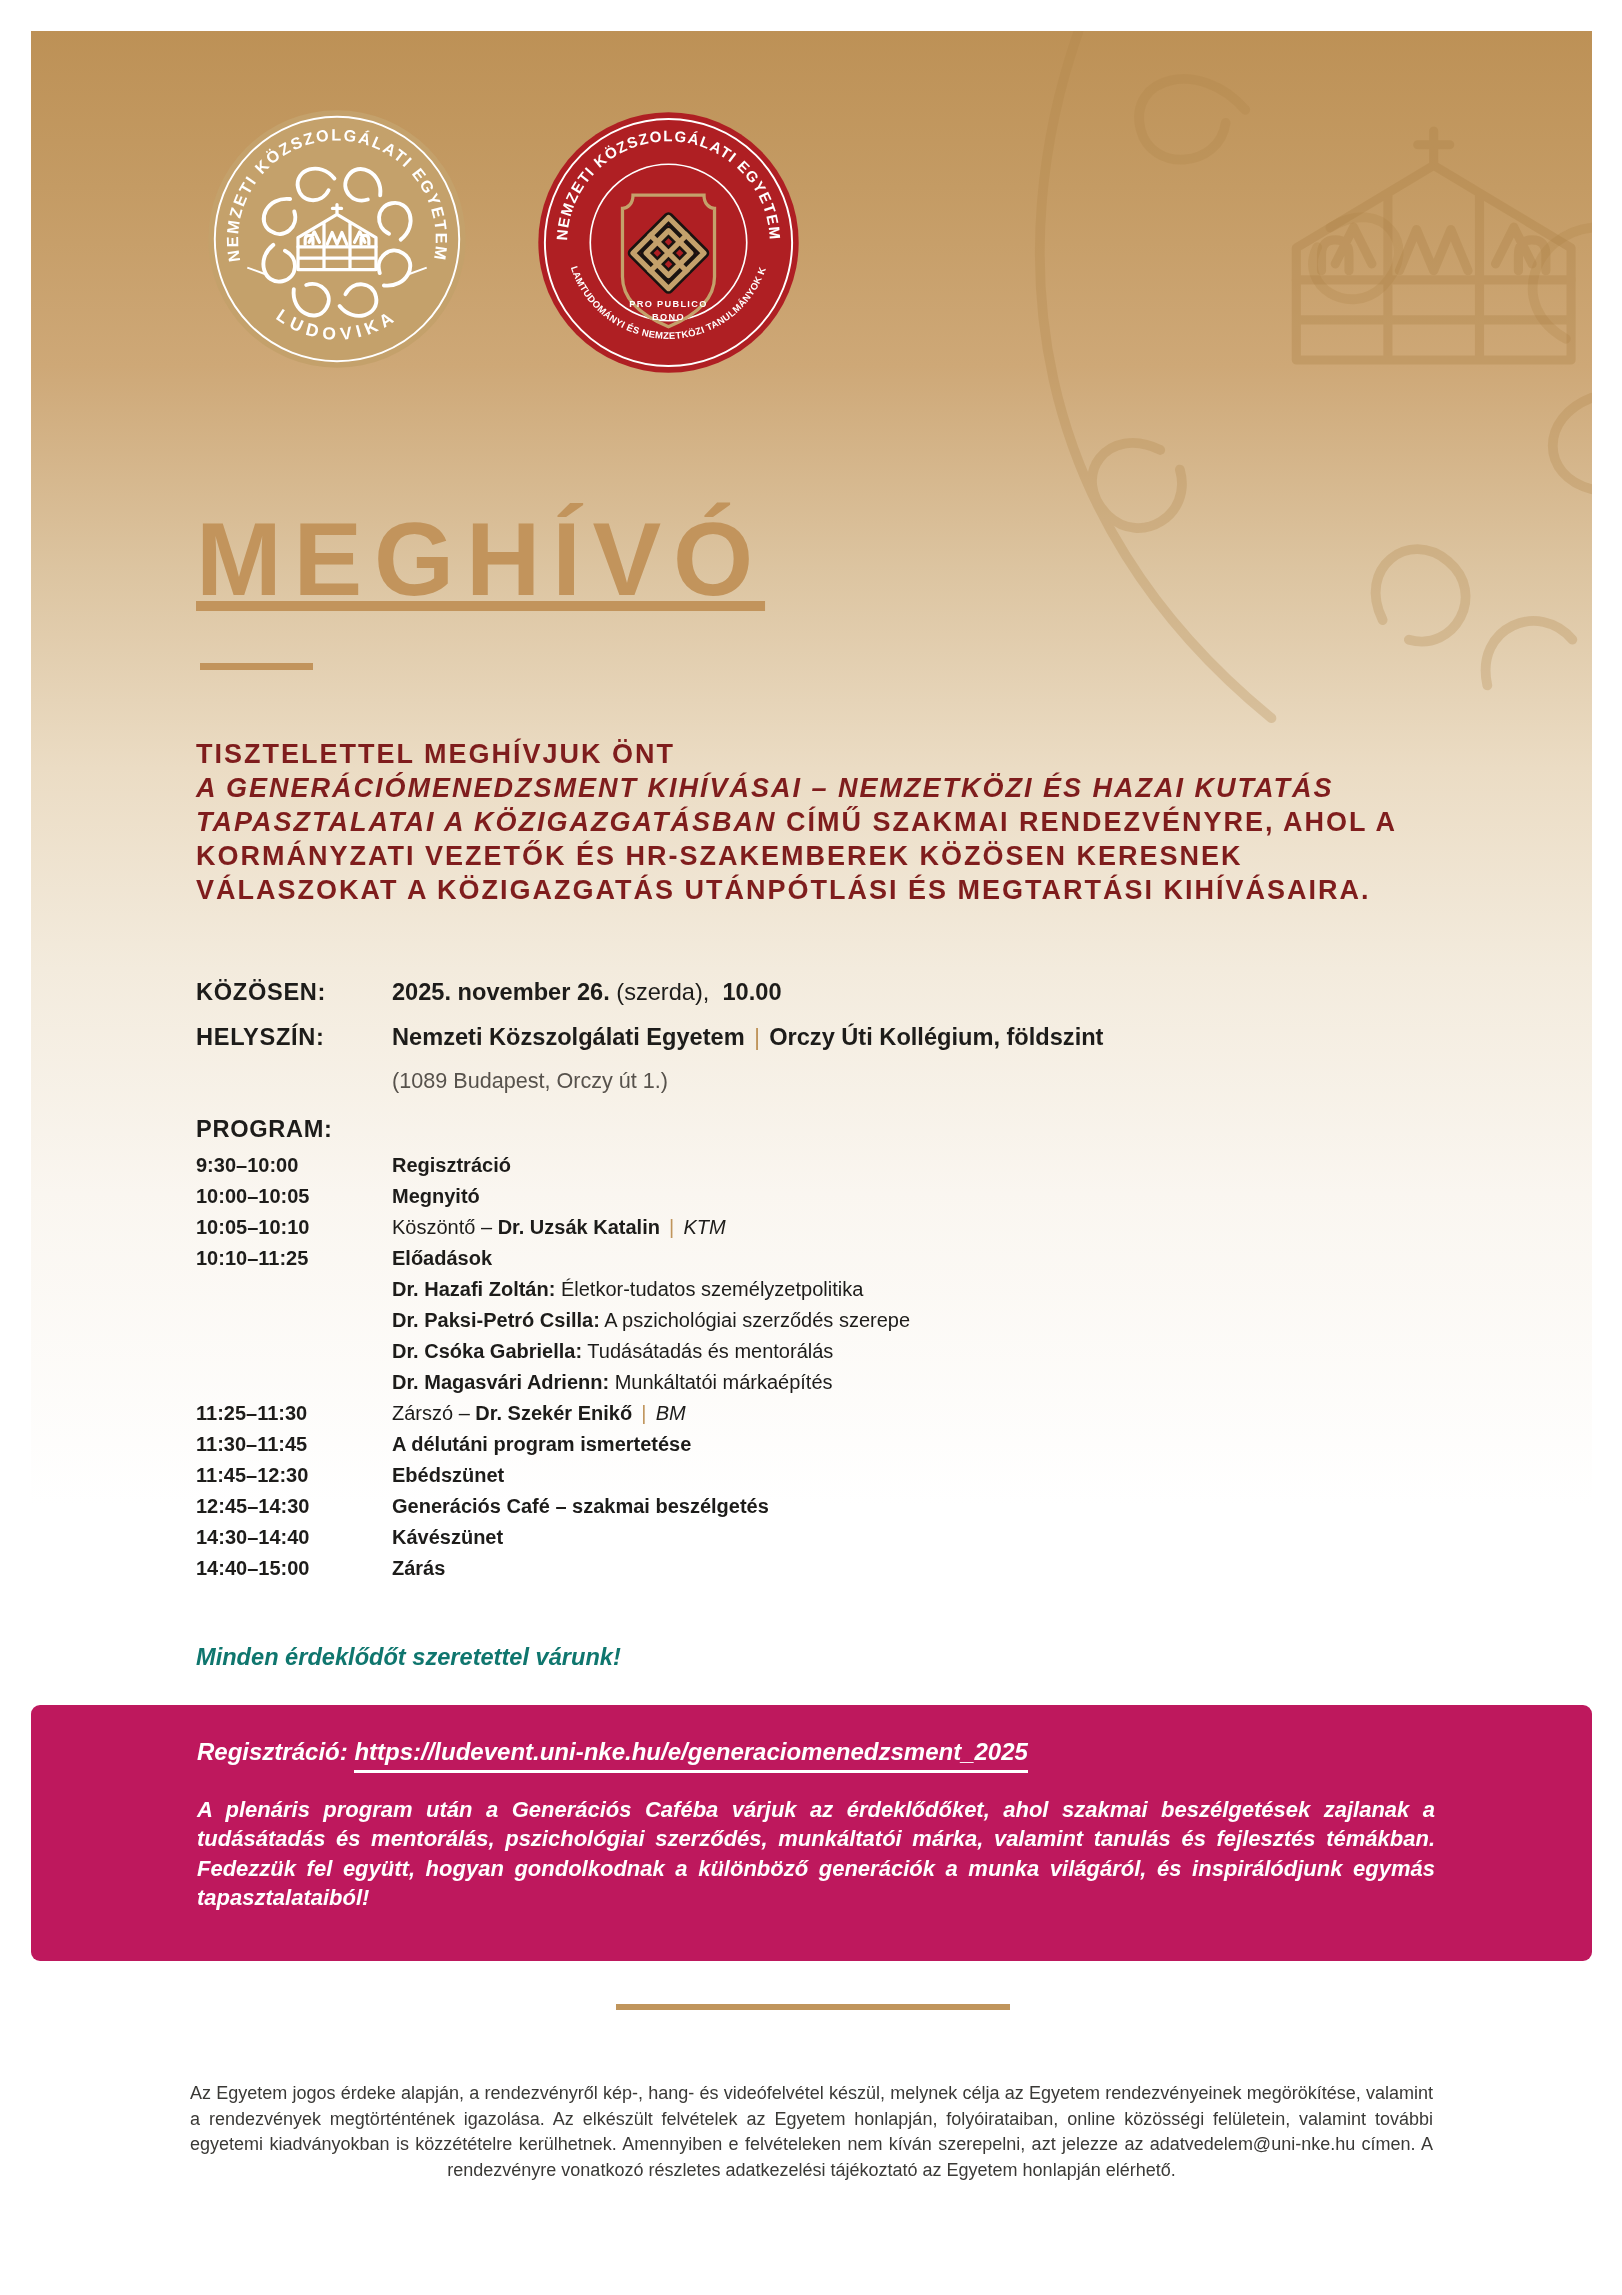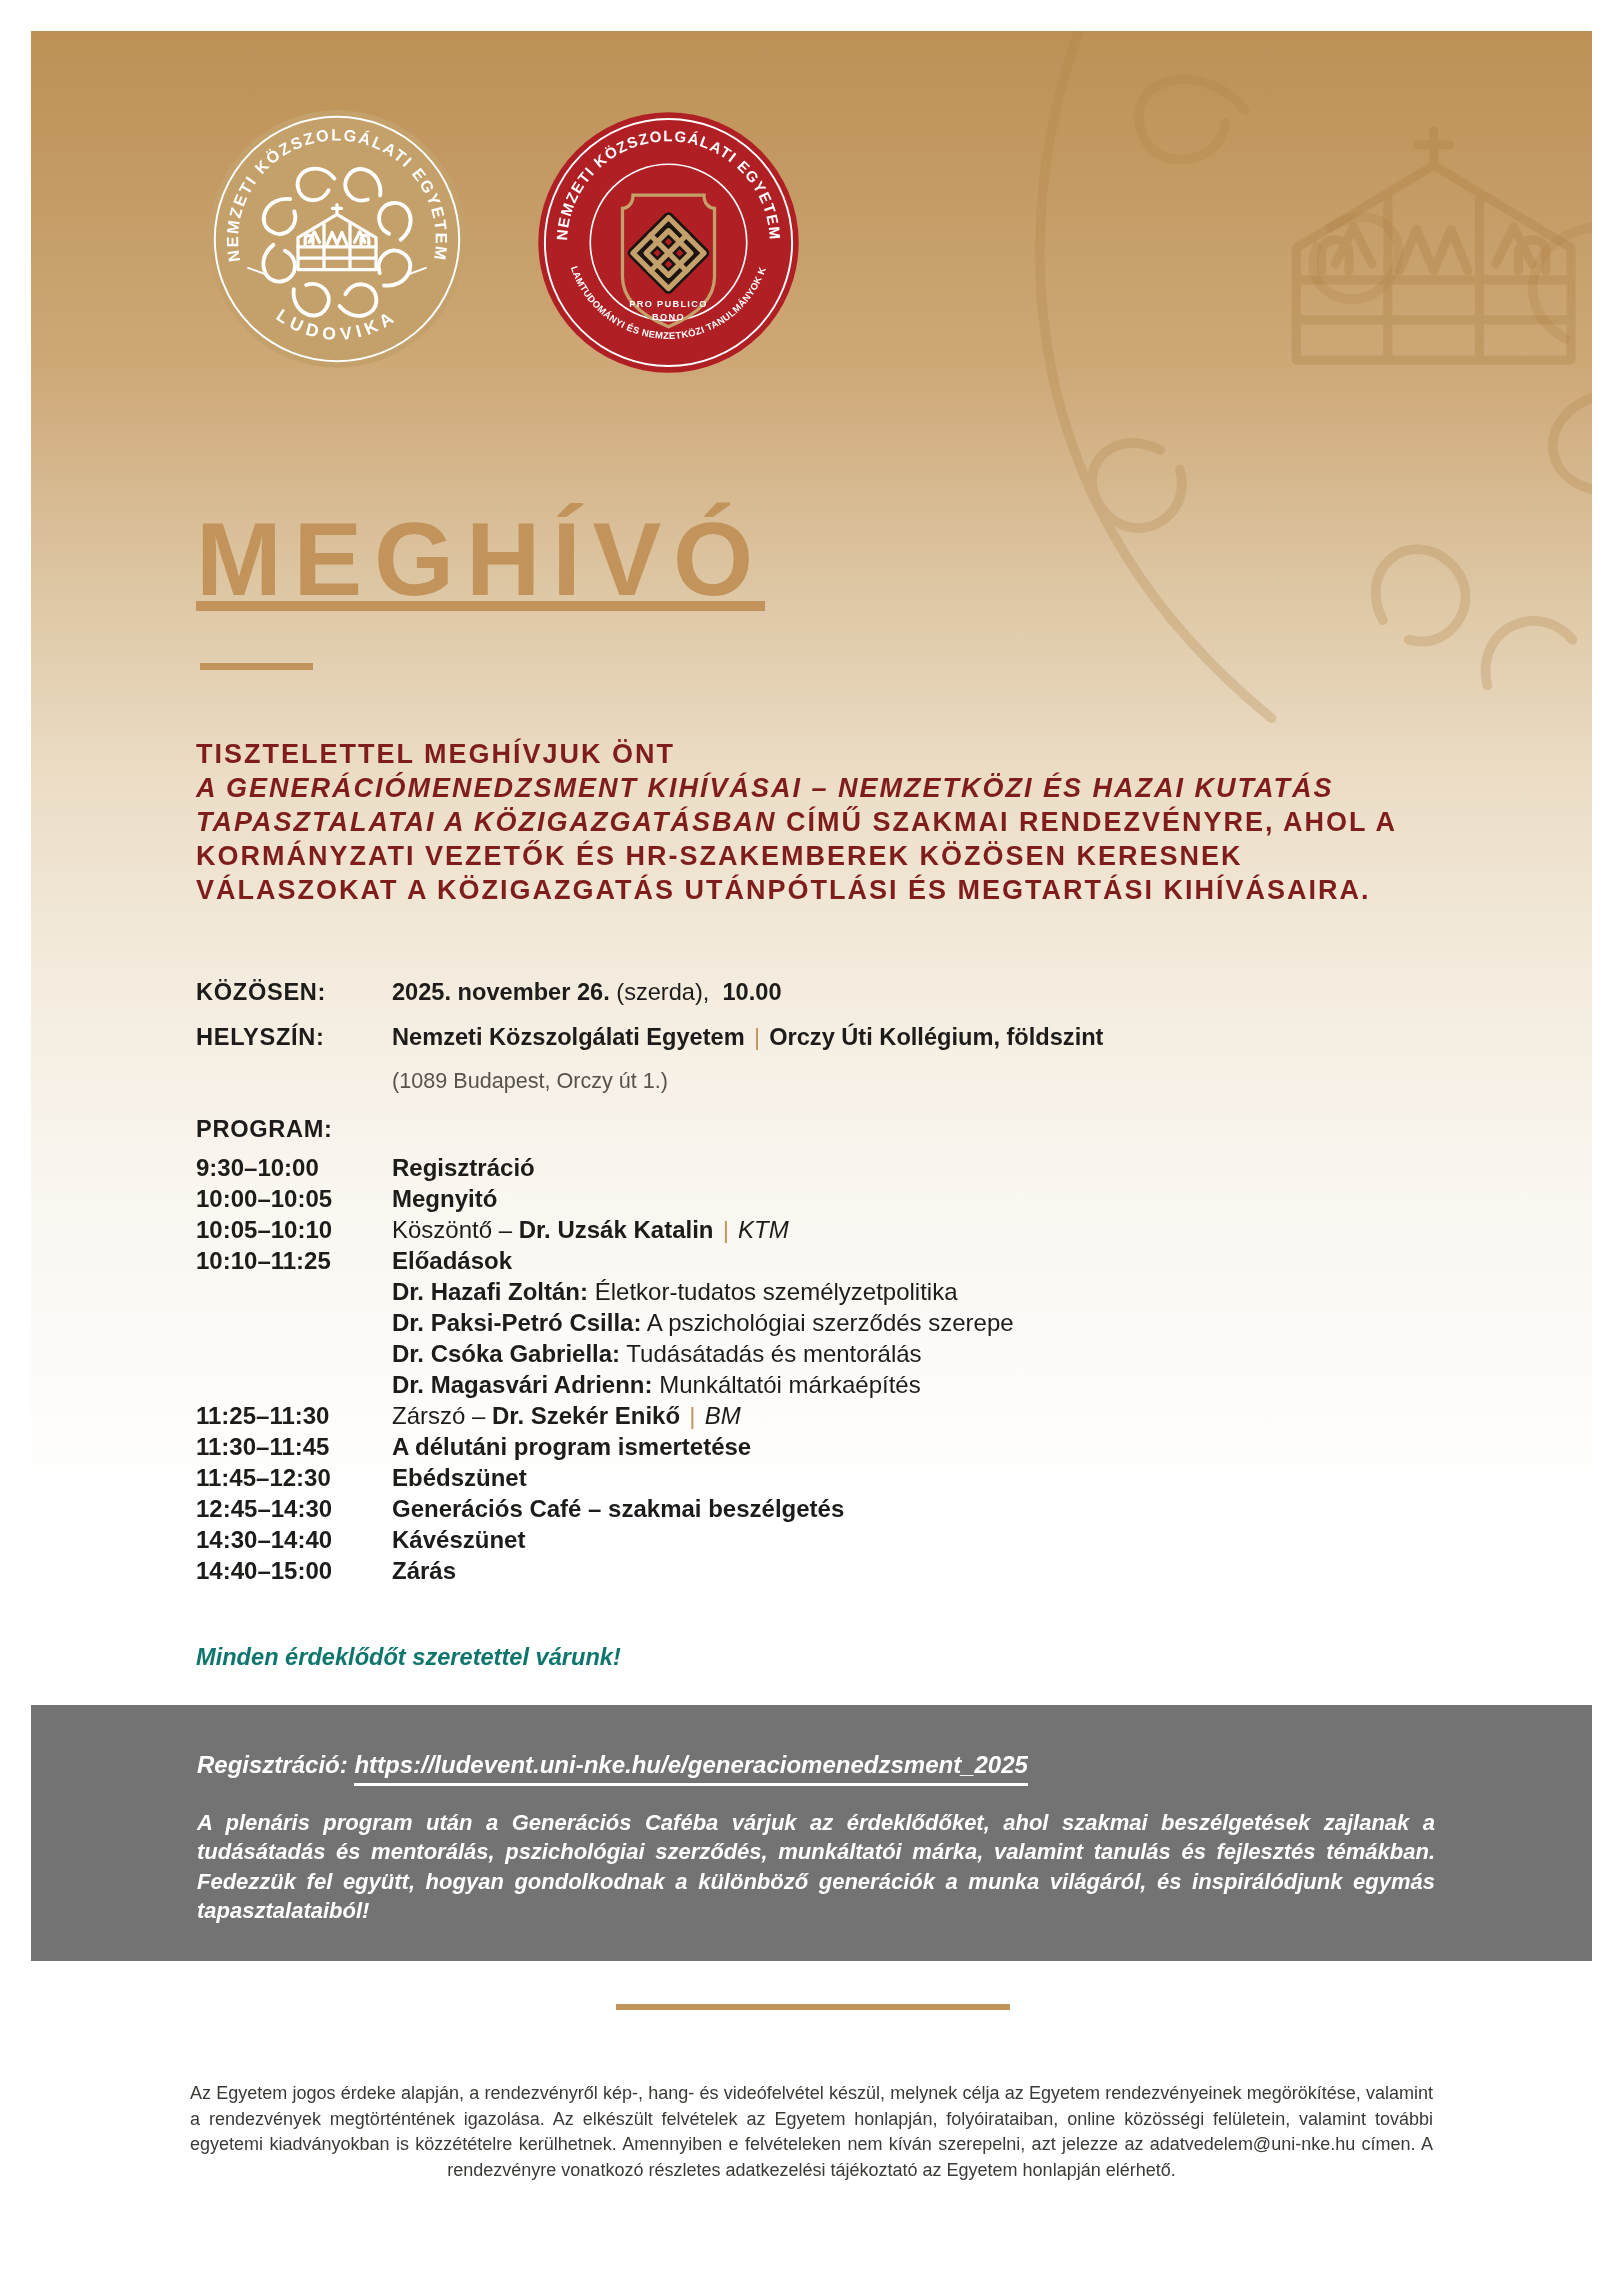--- a/index.html
+++ b/index.html
@@ -50,38 +50,39 @@
   }
   .drow { display:flex; margin-bottom:17.7px; }
   .dlabel { width:196px; font-weight:700; letter-spacing:0.7px; flex:0 0 196px; }
   .dval b { font-weight:700; }
   .addr { font-size:21.6px; color:#57524C; }
   .pipe { color:#C0955C; font-weight:400; padding:0 9.2px; }
 
   .program { position:absolute; left:196px; top:1116px; width:1276px; }
   .plabel { font-size:23.6px; font-weight:700; letter-spacing:0.7px; }
   .prows { margin-top:10.5px; }
-  .prow { display:flex; height:31px; align-items:flex-start; font-size:24px; }
+  .prow { display:flex; height:31px; align-items:flex-start; font-size:20px; }
   .ptime { width:196px; flex:0 0 196px; font-weight:700; }
   .pmain { font-weight:700; }
   .ppre  { font-weight:400; }
   .porg  { font-style:italic; font-weight:400; }
   .ptopic{ font-weight:400; }
 
   .closing {
     position:absolute; left:196px; top:1644px;
     font-size:23.6px; font-weight:700; font-style:italic; color:#0f766e;
   }
 
   .redbox {
     position:absolute; left:31px; top:1705px;
     width:1561px; height:256px;
-    background:#737373; color:#ffffff;
-    padding:46px 157px 0 166px;
+    background:#be185d; color:#ffffff;
+    padding:33px 157px 0 166px;
     font-style:italic;
+    border-radius:9px;
   }
   .reg-line { font-size:24px; }
   .reg-label { font-weight:700; }
   .reg-url {
     display:inline-block; color:#ffffff; font-weight:700;
     text-decoration:none; border-bottom:3.3px solid #ffffff; padding-bottom:3.9px;
     cursor:pointer;
   }
   .reg-body {
     margin-top:22px; font-size:22px; font-weight:700; line-height:29.4px;

